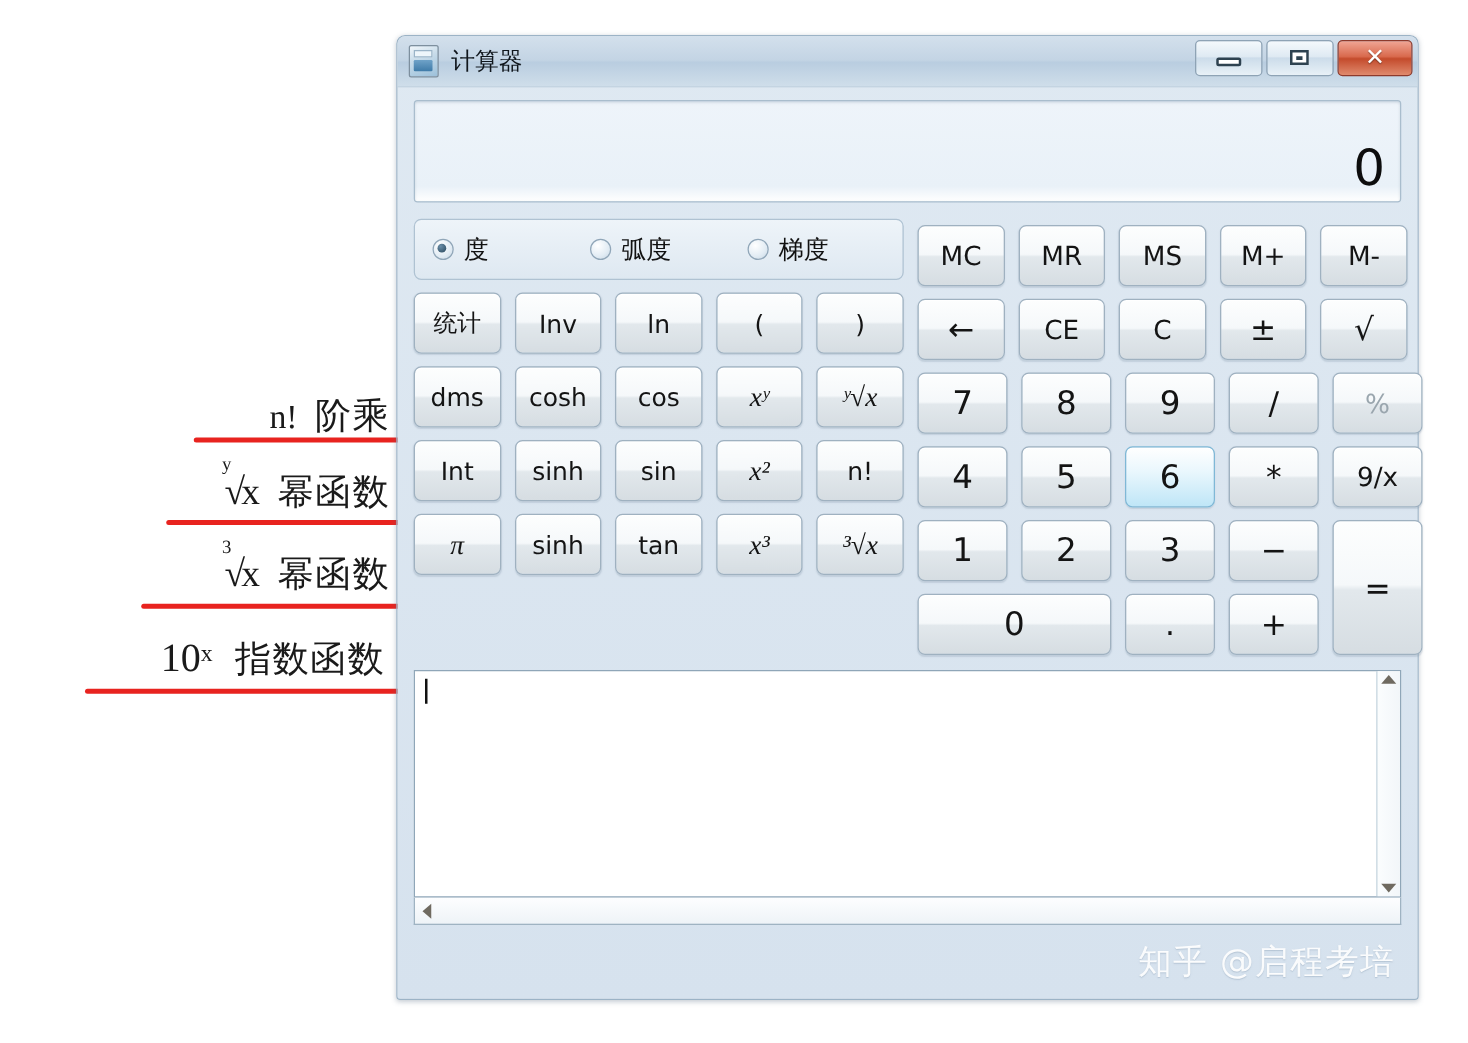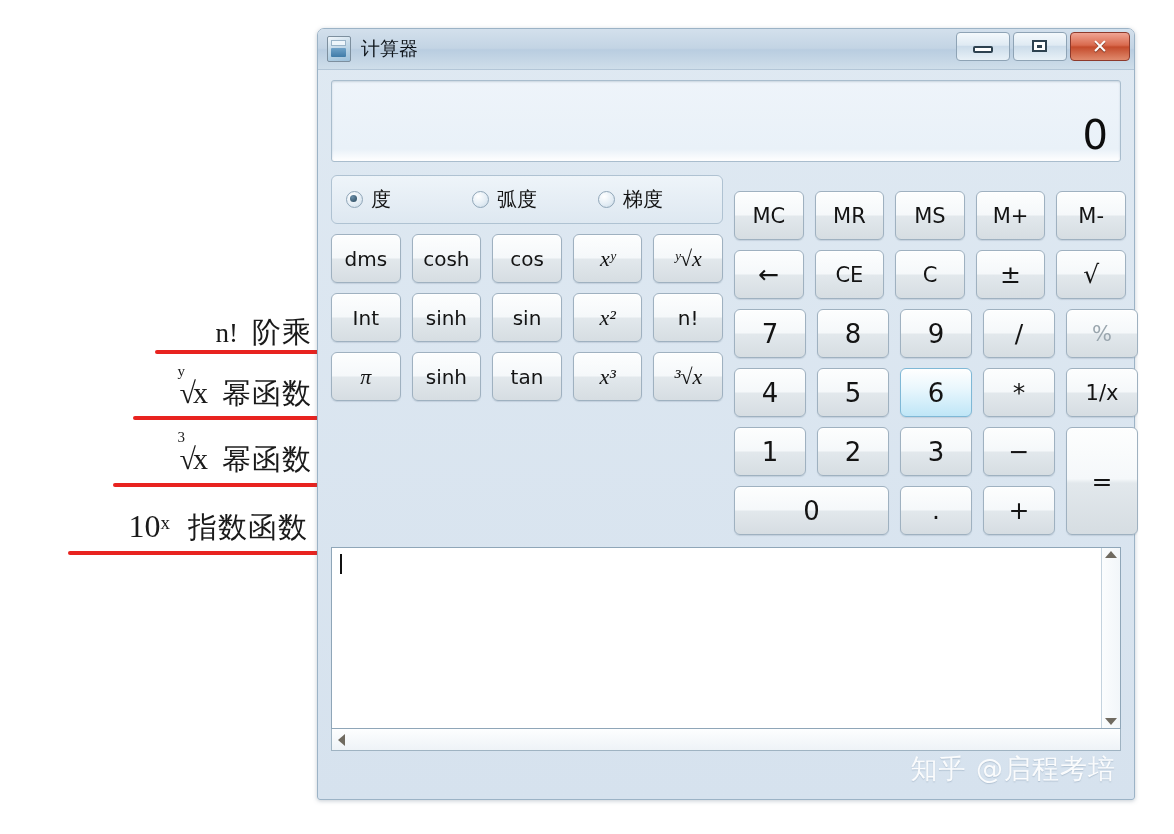--- a/index.html
+++ b/index.html
@@ -436,20 +436,27 @@
           <div class="radio-opt">
             <span class="radio-dot"></span>
             <span class="radio-label">弧度</span>
           </div>
           <div class="radio-opt">
             <span class="radio-dot"></span>
             <span class="radio-label">梯度</span>
           </div>
         </div>
 
+        <div class="row">
+          <div class="btn han">统计</div>
+          <div class="btn">Inv</div>
+          <div class="btn">ln</div>
+          <div class="btn">(</div>
+          <div class="btn">)</div>
+        </div>
 
         <div class="row">
           <div class="btn">dms</div>
           <div class="btn">cosh</div>
           <div class="btn">cos</div>
           <div class="btn sci">xʸ</div>
           <div class="btn sci">ʸ√x</div>
         </div>
 
         <div class="row">
@@ -465,21 +472,21 @@
           <div class="btn">sinh</div>
           <div class="btn">tan</div>
           <div class="btn sci">x³</div>
           <div class="btn sci">³√x</div>
         </div>
 
       </div>
 
       <div class="rightpad">
 
-        <div class="row" style="margin-top:16px;">
+        <div class="row" style="margin-top:5px;">
           <div class="btn">MC</div>
           <div class="btn">MR</div>
           <div class="btn">MS</div>
           <div class="btn">M+</div>
           <div class="btn">M-</div>
         </div>
 
         <div class="row">
           <div class="btn op">←</div>
           <div class="btn">CE</div>
@@ -511,21 +518,21 @@
             </div>
             <div class="row" style="margin-top:0;">
               <div class="btn num wide0">0</div>
               <div class="btn op">.</div>
               <div class="btn op">+</div>
             </div>
           </div>
 
           <div class="rg-col">
             <div class="btn dim">%</div>
-            <div class="btn">1/x</div>
+            <div class="btn">9/x</div>
             <div class="btn op tall">=</div>
           </div>
         </div>
       </div>
     </div>
 
     <div class="history">
       <div class="history-text">
         <span class="caret"></span><span></span>
       </div>

